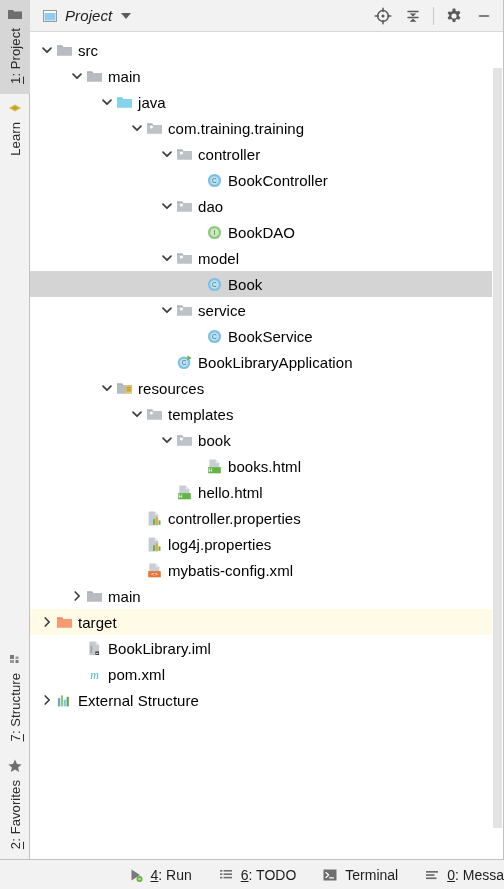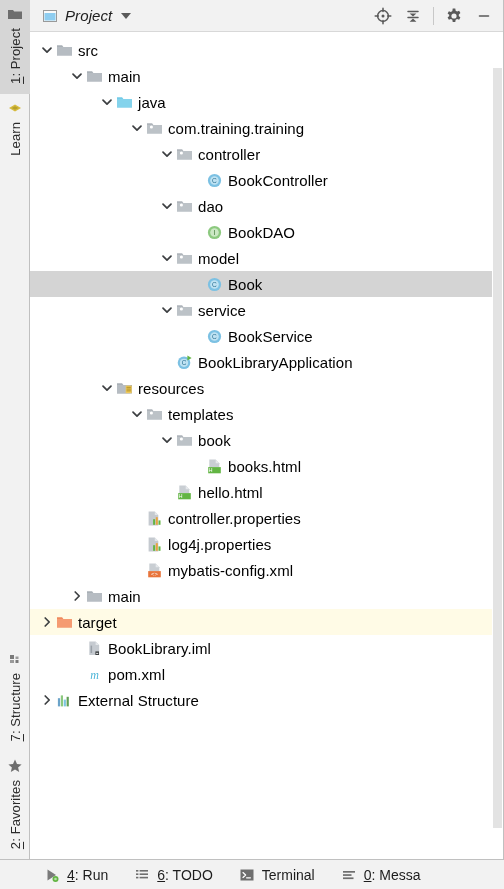--- a/index.html
+++ b/index.html
@@ -185,20 +185,21 @@
   .statusbar {
     height: 30px;
     flex: 0 0 30px;
     background: #f2f2f2;
     border-top: 1px solid #c0c0c0;
     display: flex;
     align-items: center;
     padding-left: 44px;
     gap: 26px;
     overflow: hidden;
+    justify-content: flex-end;
   }
   .sb-btn {
     display: flex;
     align-items: center;
     gap: 7px;
     cursor: default;
     flex: 0 0 auto;
   }
   .sb-icon { width: 16px; height: 16px; display: block; flex: 0 0 16px; }
   .sb-label {

